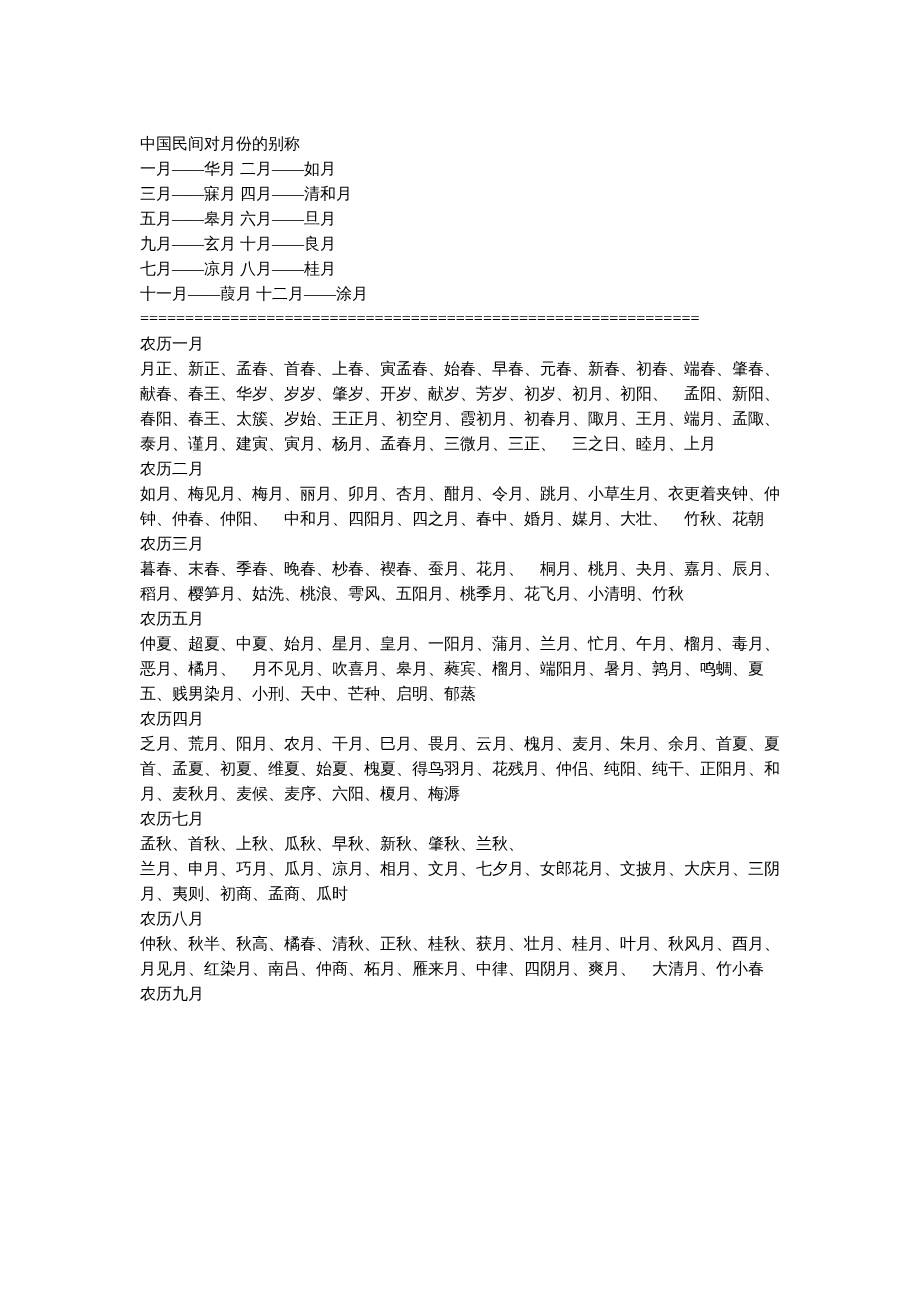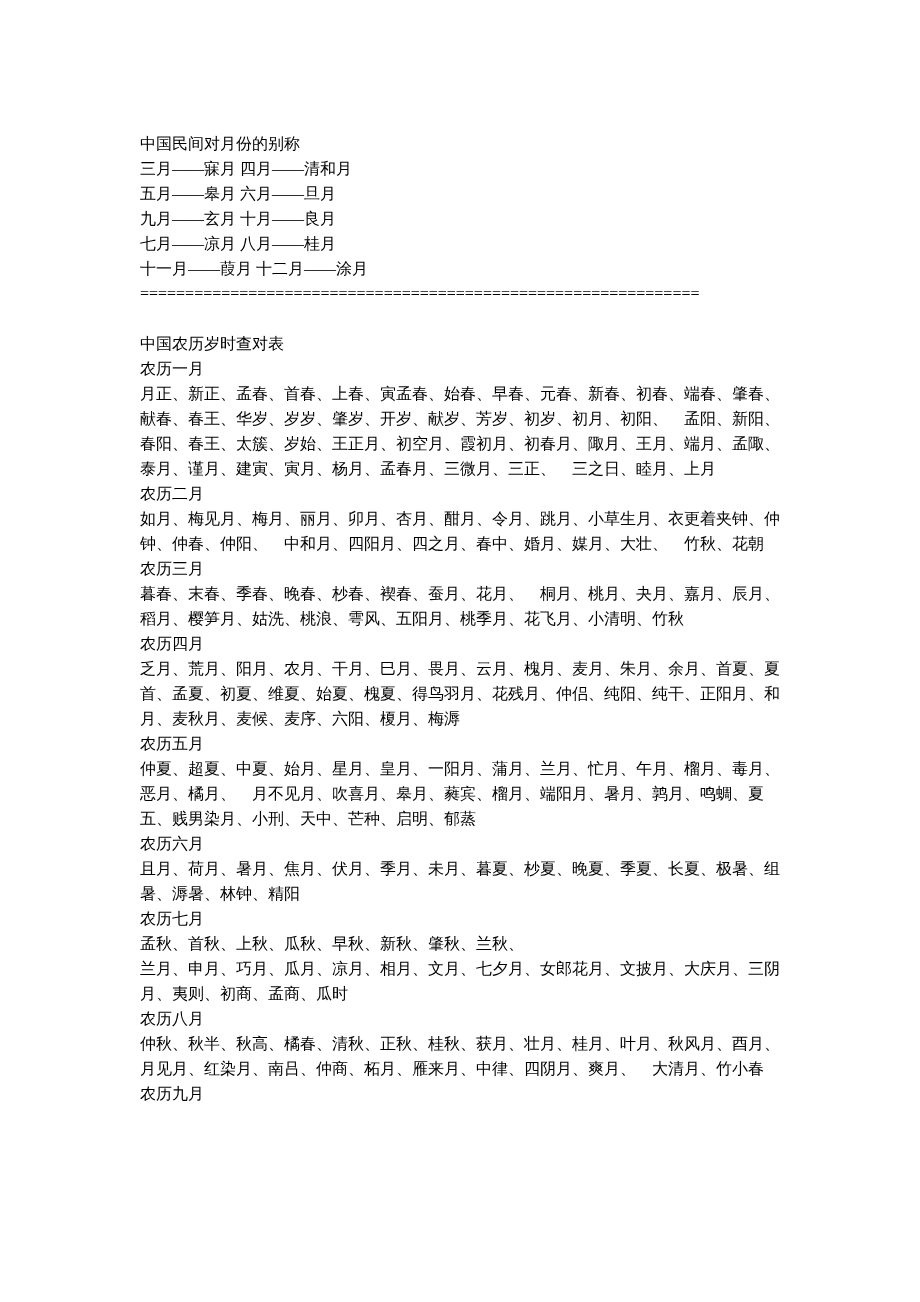--- a/index.html
+++ b/index.html
@@ -40,59 +40,55 @@
   }
 </style>
 </head>
 <body>
 
 <div class="page">
   <div class="content">
 
     <div class="line">中国民间对月份的别称</div>
 
+    <div class="line">一月——华月 二月——如月</div>
     <div class="line">三月——寐月 四月——清和月</div>
     <div class="line">五月——皋月 六月——旦月</div>
     <div class="line">九月——玄月 十月——良月</div>
     <div class="line">七月——凉月 八月——桂月</div>
     <div class="line">十一月——葭月 十二月——涂月</div>
 
     <div class="line separator">==============================================================</div>
 
-    <div class="line table-title">中国农历岁时查对表</div>
 
     <div class="section">
       <div class="line">农历一月</div>
       <div class="section-body">月正、新正、孟春、首春、上春、寅孟春、始春、早春、元春、新春、初春、端春、肇春、献春、春王、华岁、岁岁、肇岁、开岁、献岁、芳岁、初岁、初月、初阳、　孟阳、新阳、春阳、春王、太簇、岁始、王正月、初空月、霞初月、初春月、陬月、王月、端月、孟陬、泰月、谨月、建寅、寅月、杨月、孟春月、三微月、三正、　三之日、睦月、上月</div>
     </div>
 
     <div class="section">
       <div class="line">农历二月</div>
       <div class="section-body">如月、梅见月、梅月、丽月、卯月、杏月、酣月、令月、跳月、小草生月、衣更着夹钟、仲钟、仲春、仲阳、　中和月、四阳月、四之月、春中、婚月、媒月、大壮、　竹秋、花朝</div>
     </div>
 
     <div class="section">
       <div class="line">农历三月</div>
       <div class="section-body">暮春、末春、季春、晚春、杪春、褉春、蚕月、花月、　桐月、桃月、夬月、嘉月、辰月、稻月、樱笋月、姑洗、桃浪、雩风、五阳月、桃季月、花飞月、小清明、竹秋</div>
     </div>
 
     <div class="section">
-      <div class="line">农历四月</div>
-      <div class="section-body">乏月、荒月、阳月、农月、干月、巳月、畏月、云月、槐月、麦月、朱月、余月、首夏、夏首、孟夏、初夏、维夏、始夏、槐夏、得鸟羽月、花残月、仲侣、纯阳、纯干、正阳月、和月、麦秋月、麦候、麦序、六阳、榎月、梅溽</div>
-    </div>
-
-    <div class="section">
       <div class="line">农历五月</div>
       <div class="section-body">仲夏、超夏、中夏、始月、星月、皇月、一阳月、蒲月、兰月、忙月、午月、榴月、毒月、恶月、橘月、　月不见月、吹喜月、皋月、蕤宾、榴月、端阳月、暑月、鹑月、鸣蜩、夏五、贱男染月、小刑、天中、芒种、启明、郁蒸</div>
     </div>
 
     <div class="section">
-      <div class="line">农历六月</div>
-      <div class="section-body">且月、荷月、暑月、焦月、伏月、季月、未月、暮夏、杪夏、晚夏、季夏、长夏、极暑、组暑、溽暑、林钟、精阳</div>
+      <div class="line">农历四月</div>
+      <div class="section-body">乏月、荒月、阳月、农月、干月、巳月、畏月、云月、槐月、麦月、朱月、余月、首夏、夏首、孟夏、初夏、维夏、始夏、槐夏、得鸟羽月、花残月、仲侣、纯阳、纯干、正阳月、和月、麦秋月、麦候、麦序、六阳、榎月、梅溽</div>
     </div>
+
 
     <div class="section">
       <div class="line">农历七月</div>
       <div class="section-body">孟秋、首秋、上秋、瓜秋、早秋、新秋、肇秋、兰秋、
 兰月、申月、巧月、瓜月、凉月、相月、文月、七夕月、女郎花月、文披月、大庆月、三阴月、夷则、初商、孟商、瓜时</div>
     </div>
 
     <div class="section">
       <div class="line">农历八月</div>
       <div class="section-body">仲秋、秋半、秋高、橘春、清秋、正秋、桂秋、获月、壮月、桂月、叶月、秋风月、酉月、月见月、红染月、南吕、仲商、柘月、雁来月、中律、四阴月、爽月、　大清月、竹小春</div>

